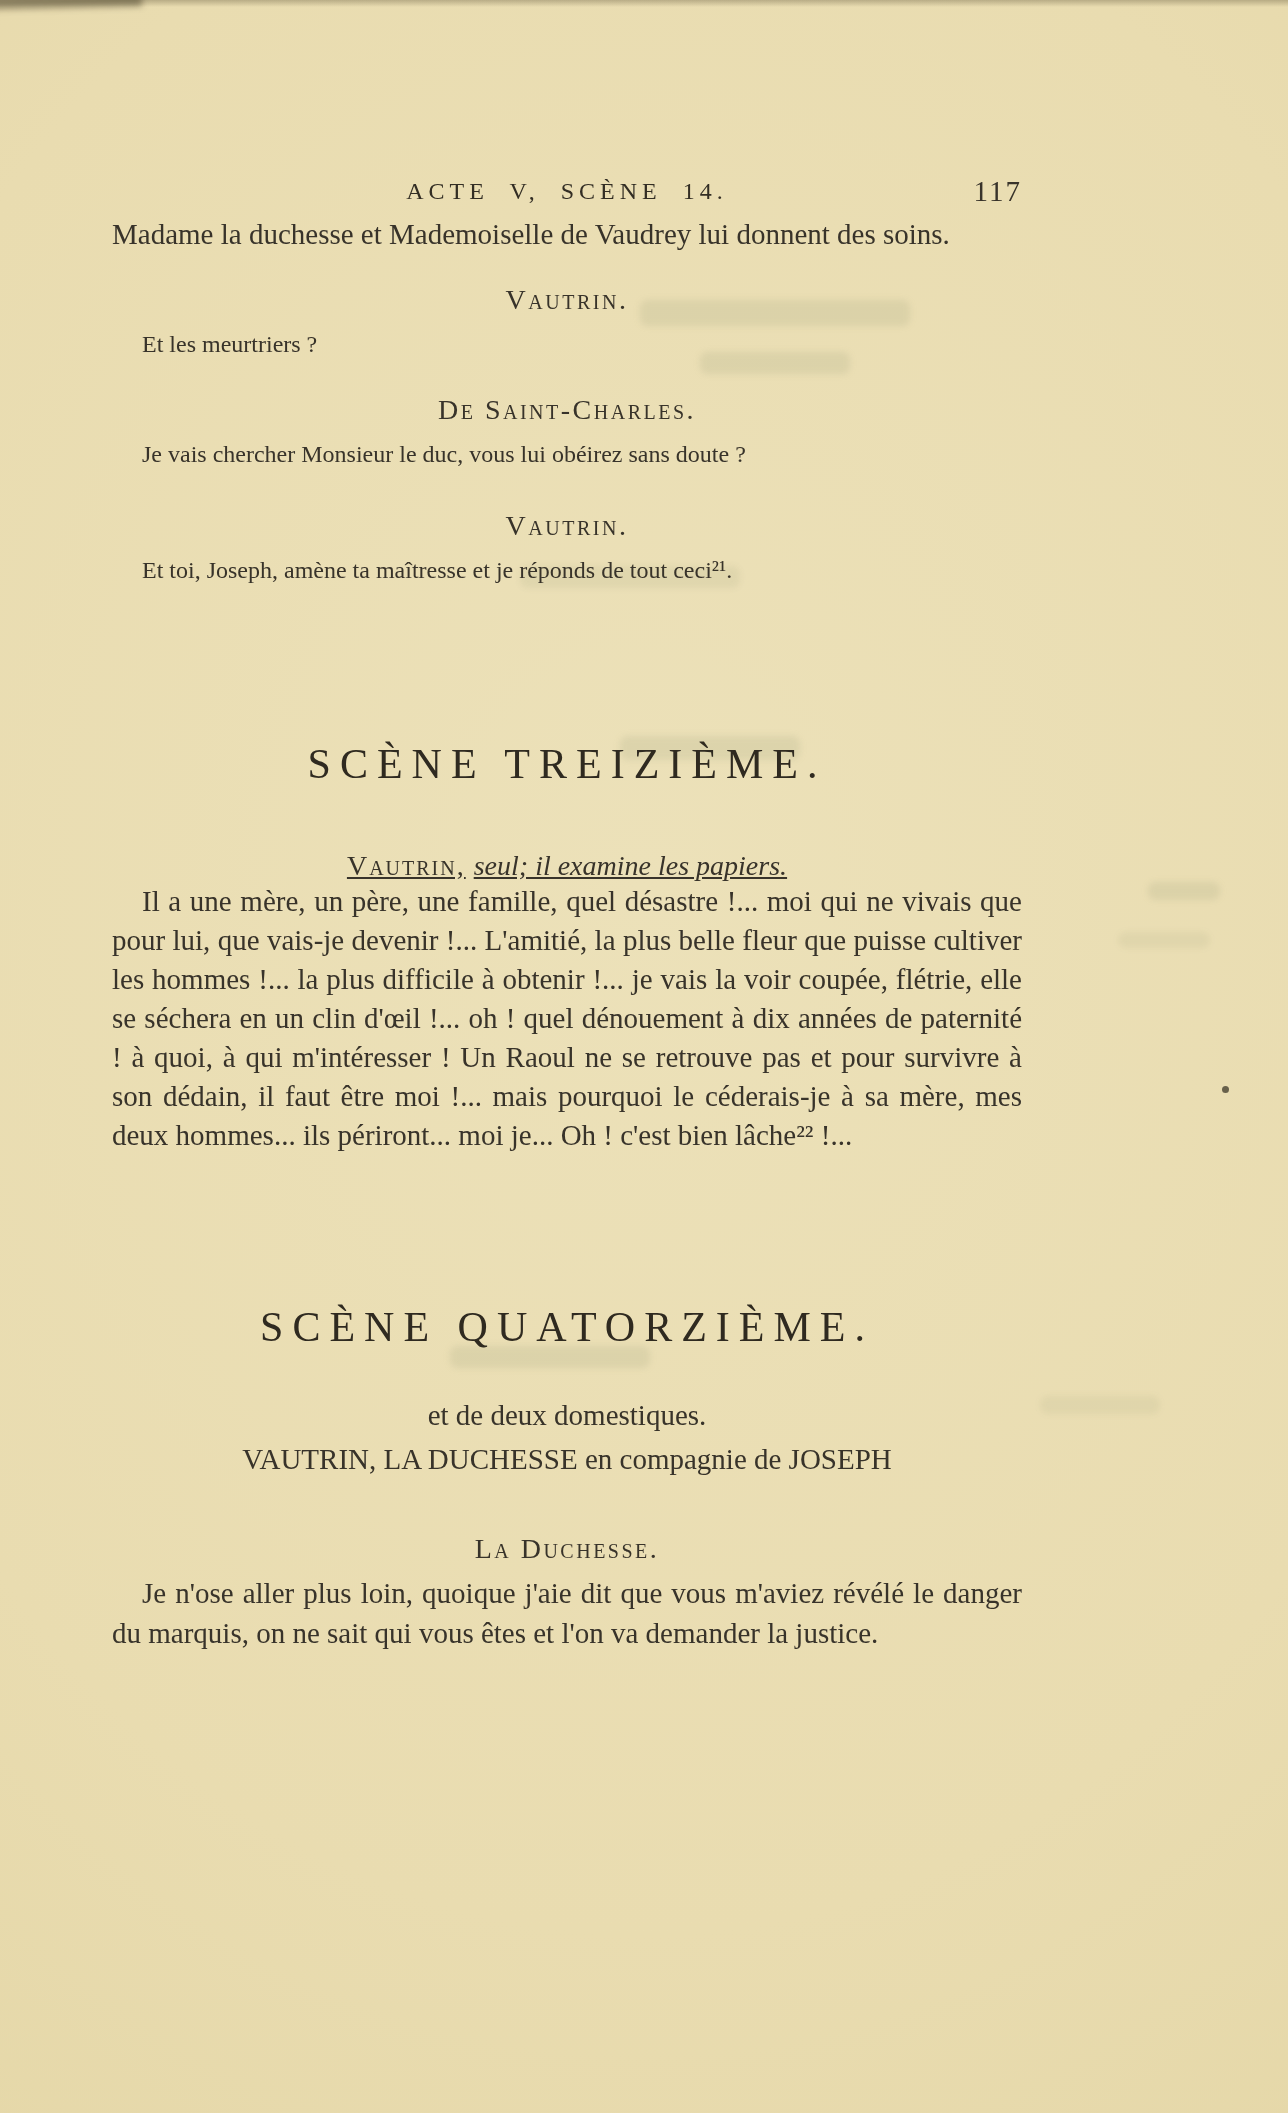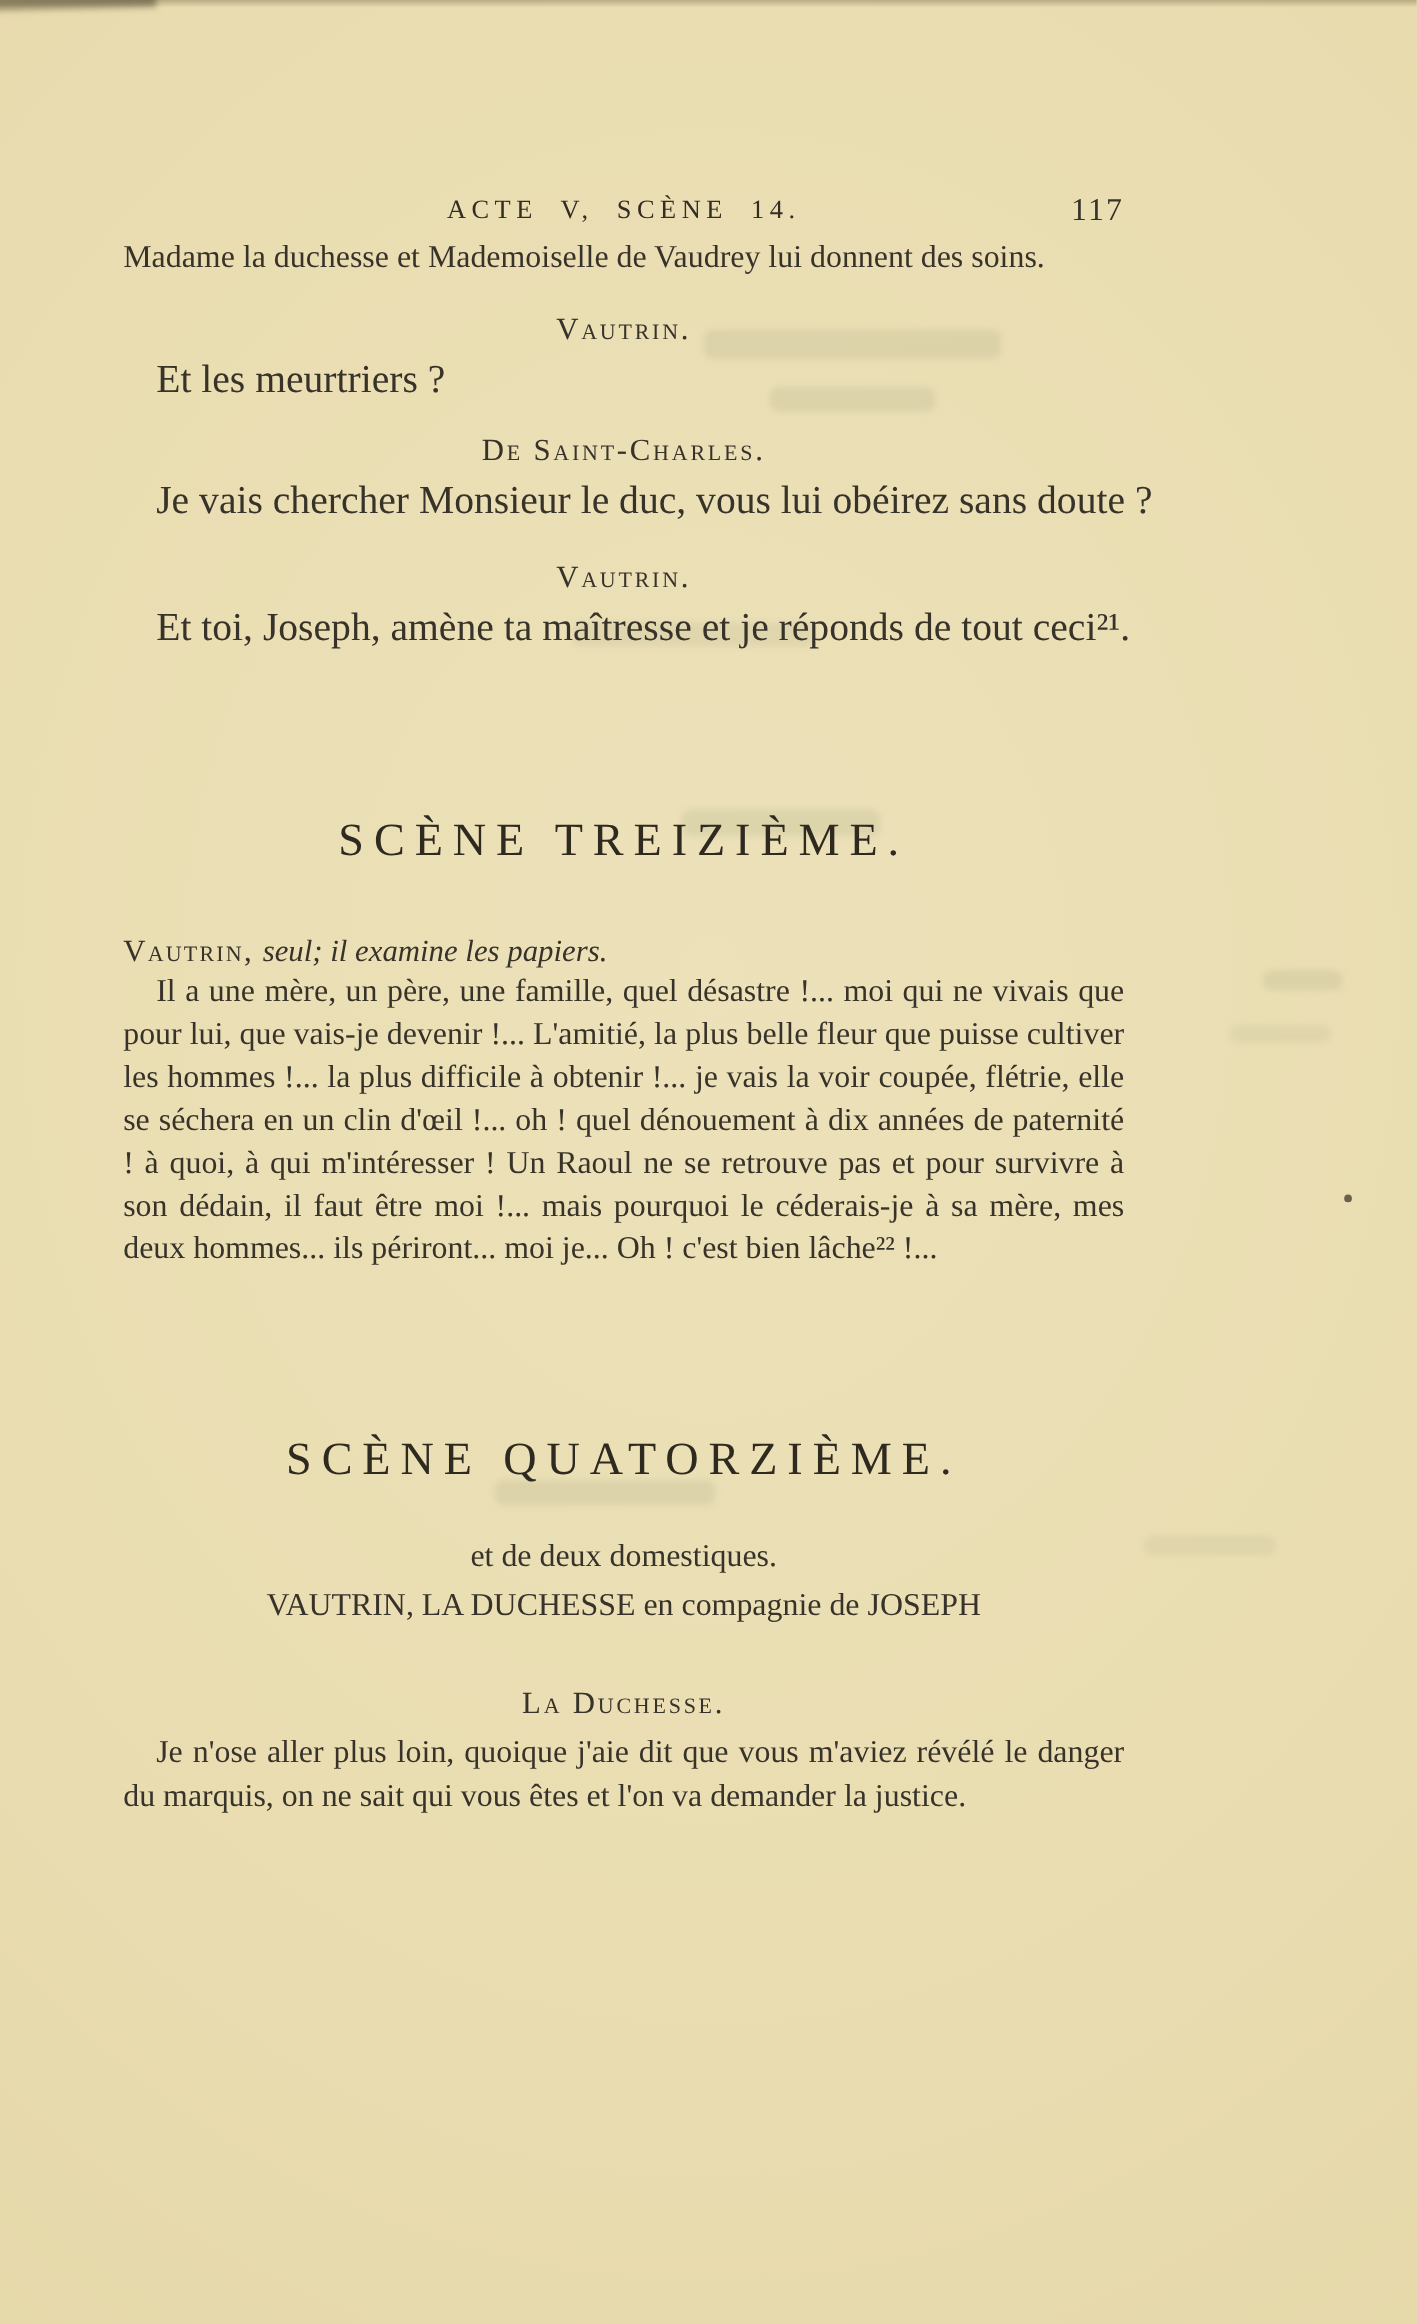--- a/index.html
+++ b/index.html
@@ -85,38 +85,40 @@
     margin-top: 30px;
     margin-bottom: 8px;
     text-align: center;
     font-size: 28px;
     font-variant: small-caps;
     letter-spacing: 2.5px;
   }
   .sp3 { margin-top: 36px; }
   .sp-duchesse { margin-top: 52px; }
   .dialogue {
-    font-size: 36px;
+    font-size: 24px;
     line-height: 40px;
     text-indent: 30px;
     text-align: justify;
   }
   .nowrap { white-space: nowrap; }
   .scene-heading {
     margin: 150px 0 0 0;
     text-align: center;
     font-size: 42px;
     font-weight: normal;
     letter-spacing: 9px;
     color: #2f2a20;
   }
   .sh2 { margin-top: 148px; }
   .stage-direction {
     margin-top: 62px;
+    text-align: center;
     font-size: 28px;
+    text-decoration: underline;
   }
   .sd-name {
     font-variant: small-caps;
     letter-spacing: 2px;
   }
   .sd-italic {
     font-style: italic;
     margin-left: 8px;
   }
   .monologue {

